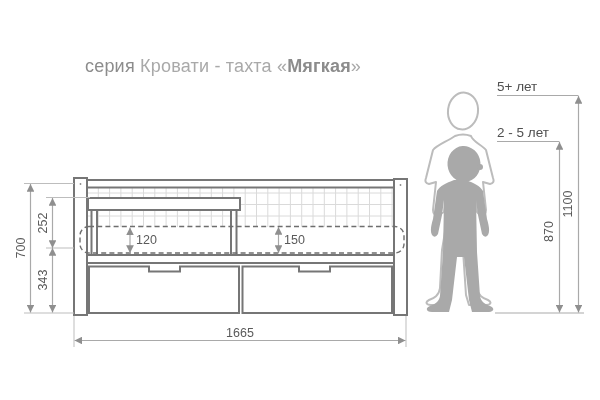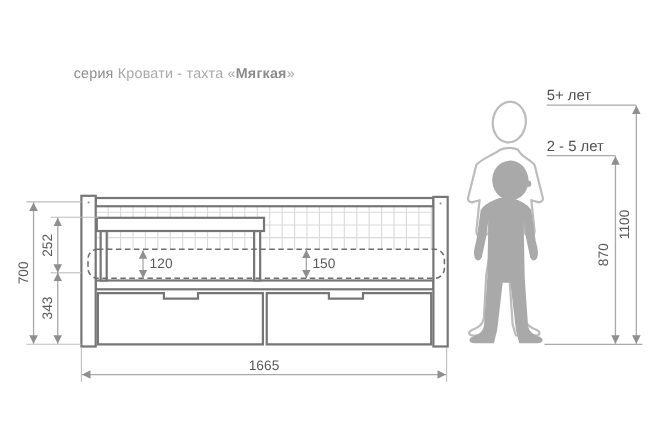--- a/index.html
+++ b/index.html
@@ -1,18 +1,18 @@
 <!DOCTYPE html>
 <html><head>
 <meta charset="utf-8">
 <style>
   html,body{margin:0;padding:0;background:#fff;}
   body{width:600px;height:400px;position:relative;overflow:hidden;
        font-family:"Liberation Sans", sans-serif;}
-  .title{position:absolute;left:67px;top:55px;font-size:13px;line-height:23px;
+  .title{position:absolute;left:85px;top:55px;font-size:18px;line-height:23px;
          letter-spacing:.2px;white-space:nowrap;}
   .t-dark{color:#8c8c8c;}
   .t-light{color:#a9a9a9;}
   .t-bold{font-weight:bold;}
   svg{position:absolute;left:0;top:0;}
   svg text{font-family:"Liberation Sans", sans-serif;fill:#5a5a5a;}
   .dim-text{font-size:12.5px;}
   .age-text{font-size:13.5px;fill:#4f4f4f;}
   .outline{stroke:#767676;stroke-width:2;fill:#fff;}
   .dimline{stroke:#a9a9a9;stroke-width:1.2;}

